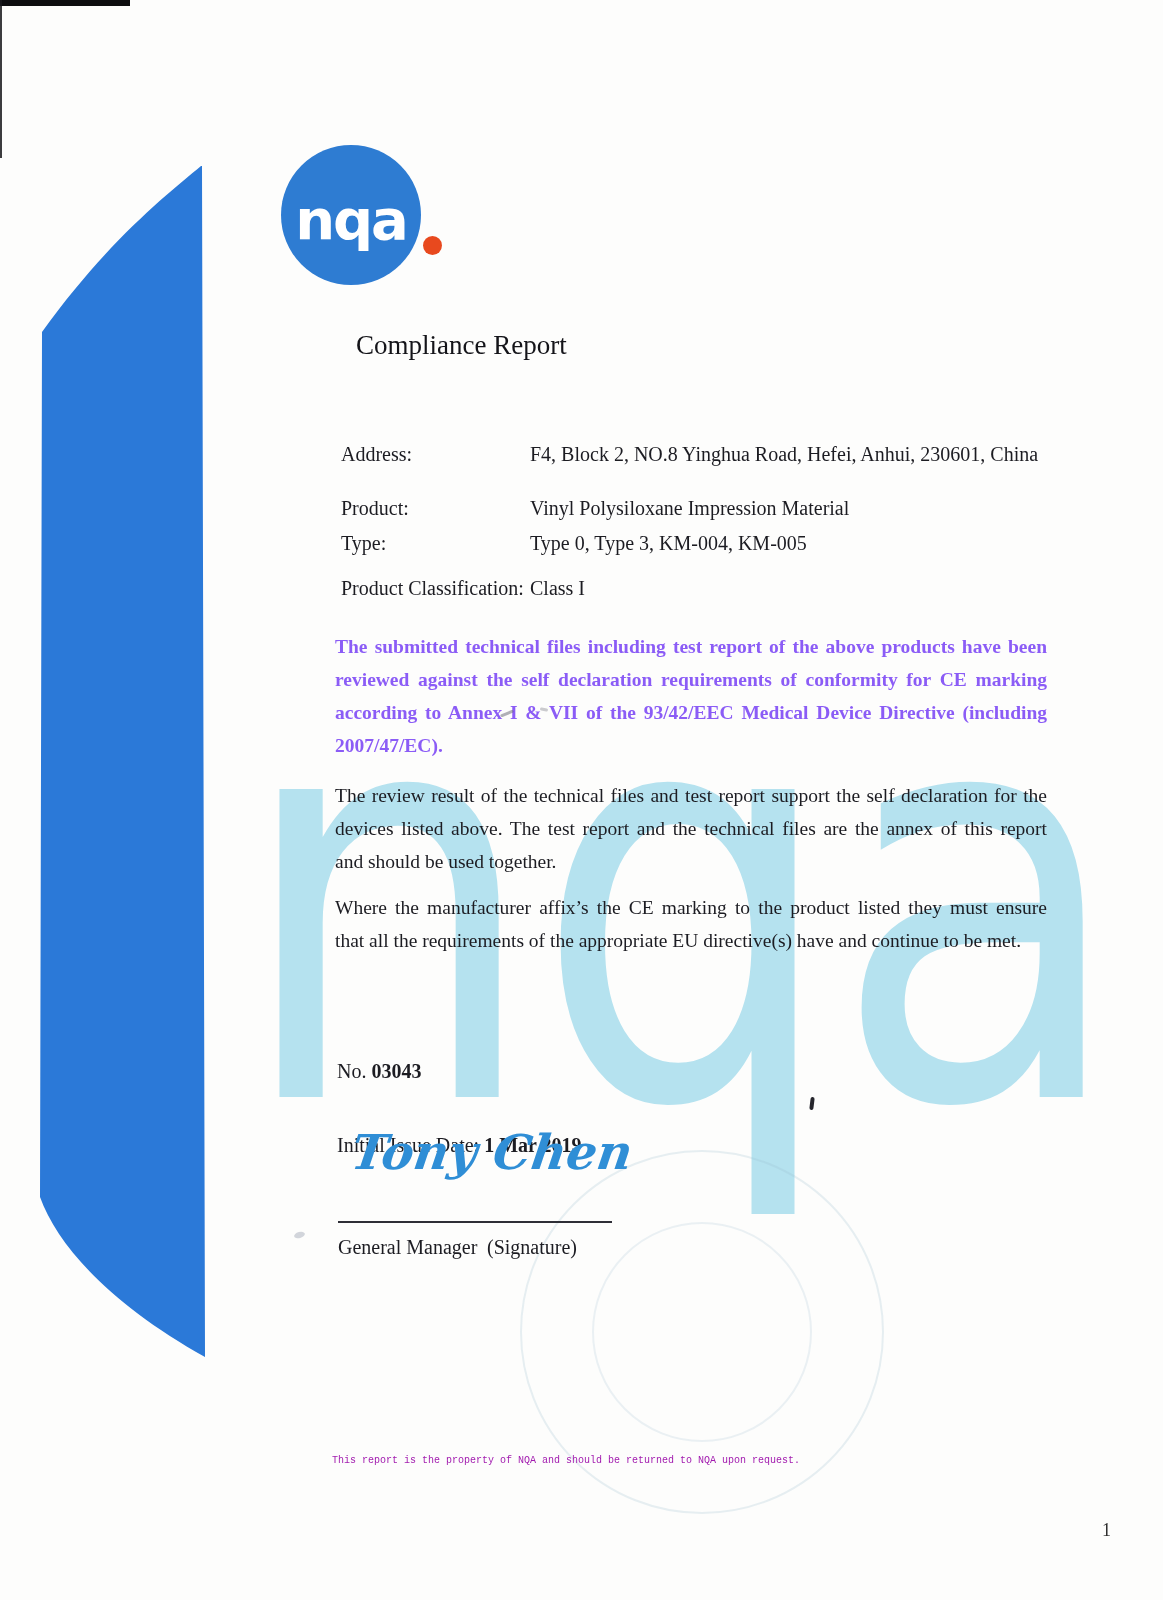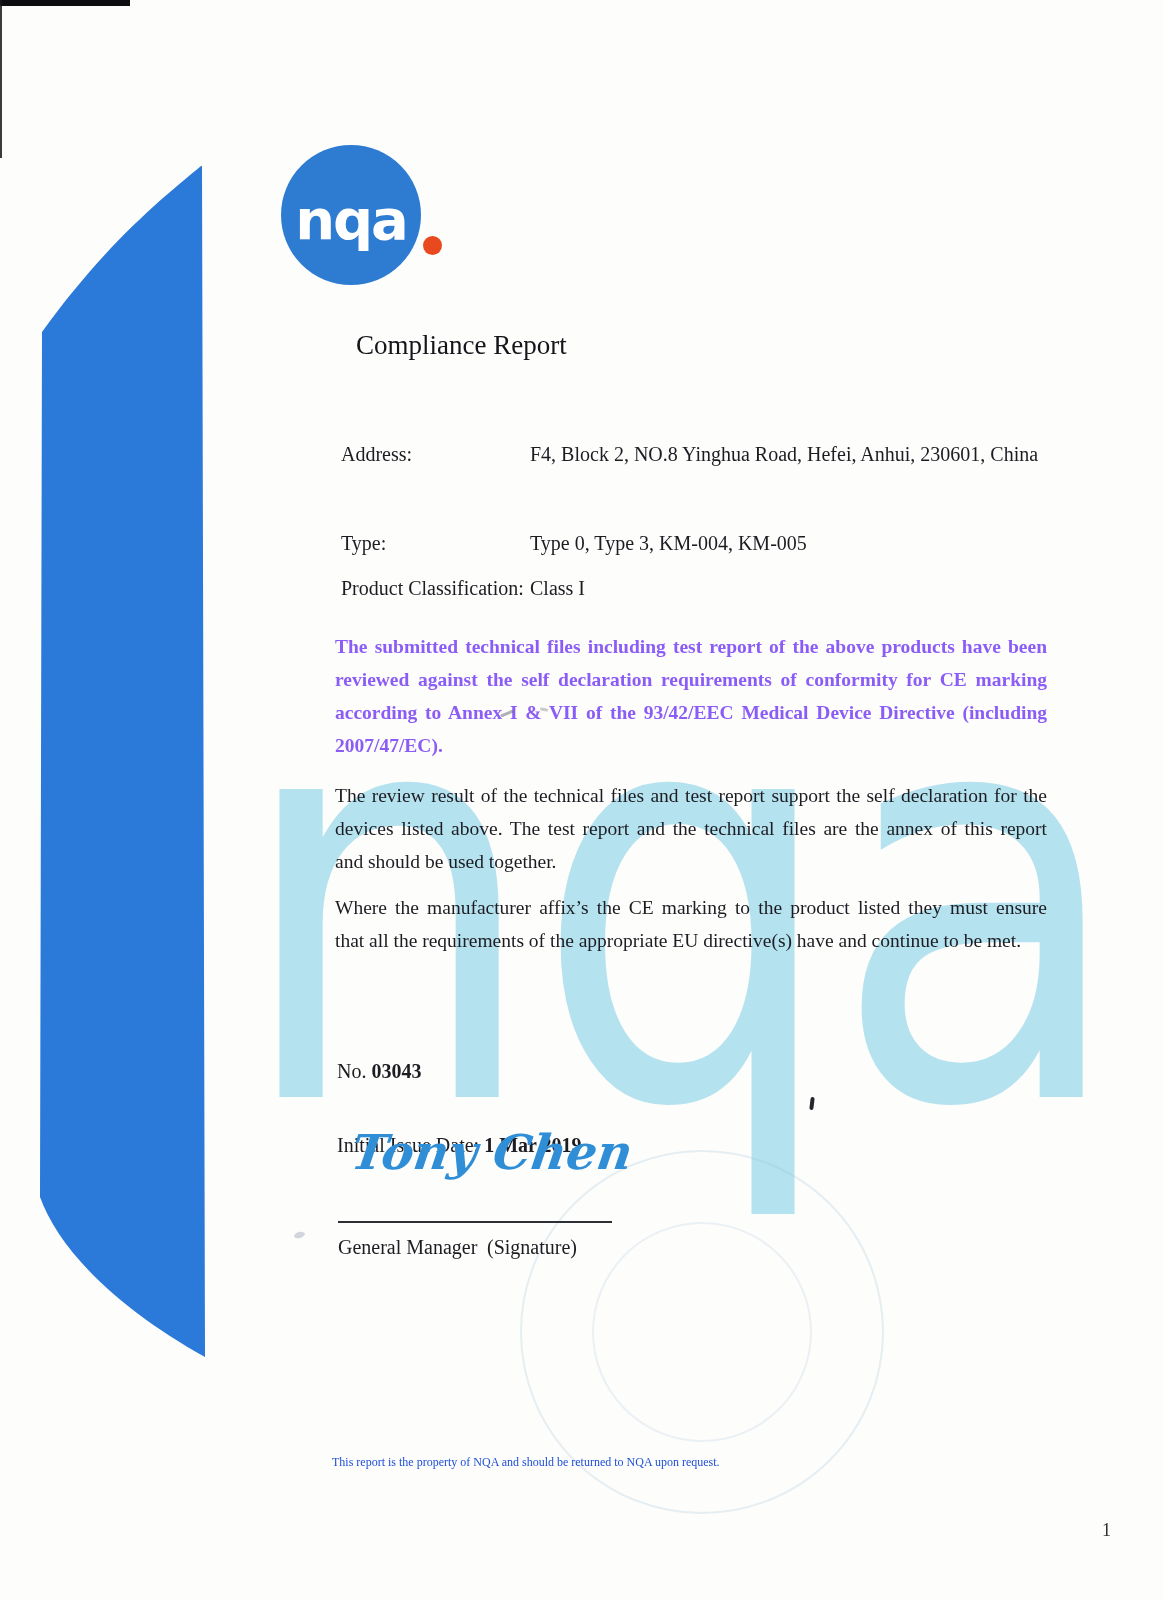--- a/index.html
+++ b/index.html
@@ -83,22 +83,22 @@
     transform:skewX(-8deg);
     z-index:3;white-space:nowrap;
   }
   .signature-line{position:absolute;left:338px;top:1221px;width:274px;height:2px;background:#2e2e36;z-index:3;}
   .gm-row{position:absolute;left:338px;top:1236px;width:400px;height:26px;font-size:20px;z-index:3;}
   .gm-role{position:absolute;left:0;top:0;white-space:nowrap;}
   .gm-caption{position:absolute;left:149px;top:0;white-space:nowrap;}
 
   .footer{
     position:absolute;left:332px;top:1455px;
-    font-family:Liberation Serif, serif;
-    font-size:12px;color:#1d4ed8;z-index:3;white-space:nowrap;
+    font-family:Liberation Mono, monospace;
+    font-size:10px;color:#a21caf;z-index:3;white-space:nowrap;
   }
   .page-number{position:absolute;left:1102px;top:1520px;font-size:18px;color:#2e2e2e;z-index:3;}
 </style>
 </head>
 <body>
 
 <div class="page">
 
   <div class="corner-bar"></div>
   <div class="edge-line"></div>
@@ -115,20 +115,24 @@
   <div class="logo-circle">
     <span class="logo-text">nqa</span>
   </div>
   <div class="logo-dot"></div>
 
   <h1 class="title">Compliance Report</h1>
 
   <div class="field-row f-address">
     <span class="field-label">Address:</span>
     <span class="field-value">F4, Block 2, NO.8 Yinghua Road, Hefei, Anhui, 230601, China</span>
+  </div>
+  <div class="field-row f-product">
+    <span class="field-label">Product:</span>
+    <span class="field-value">Vinyl Polysiloxane Impression Material</span>
   </div>
   <div class="field-row f-type">
     <span class="field-label">Type:</span>
     <span class="field-value">Type 0, Type 3, KM-004, KM-005</span>
   </div>
   <div class="field-row f-class">
     <span class="field-label">Product Classification:</span>
     <span class="field-value">Class I</span>
   </div>
 

